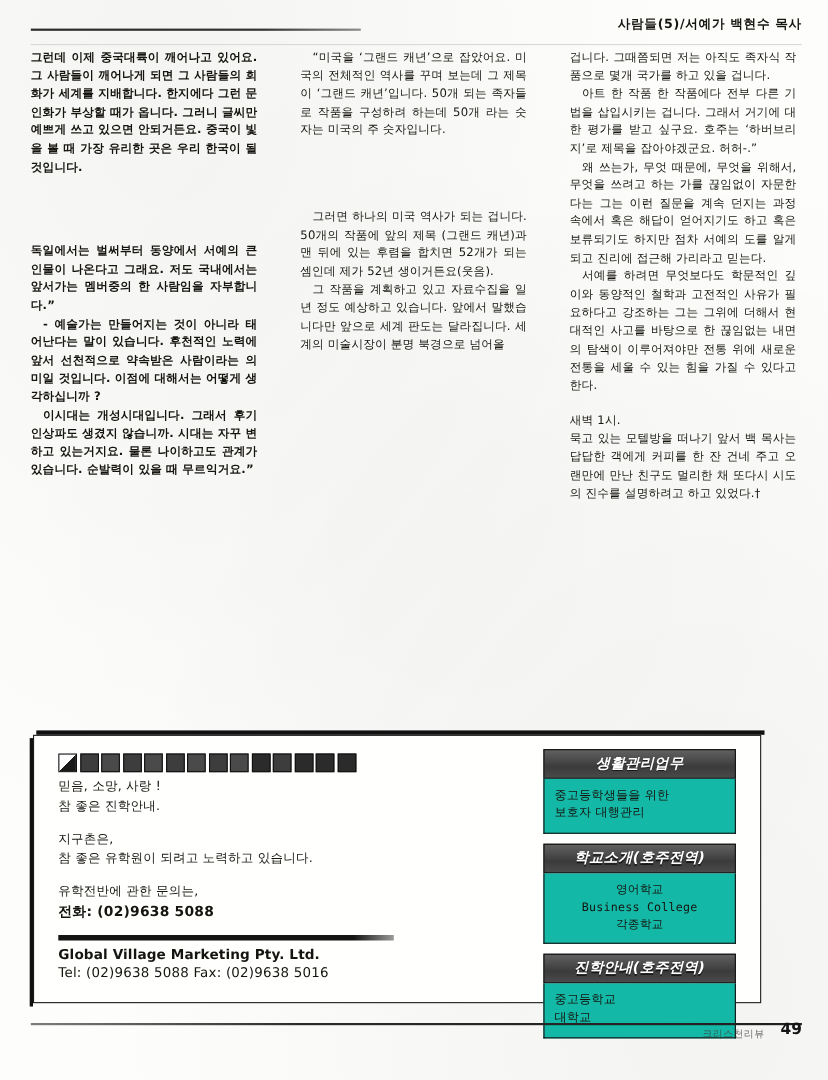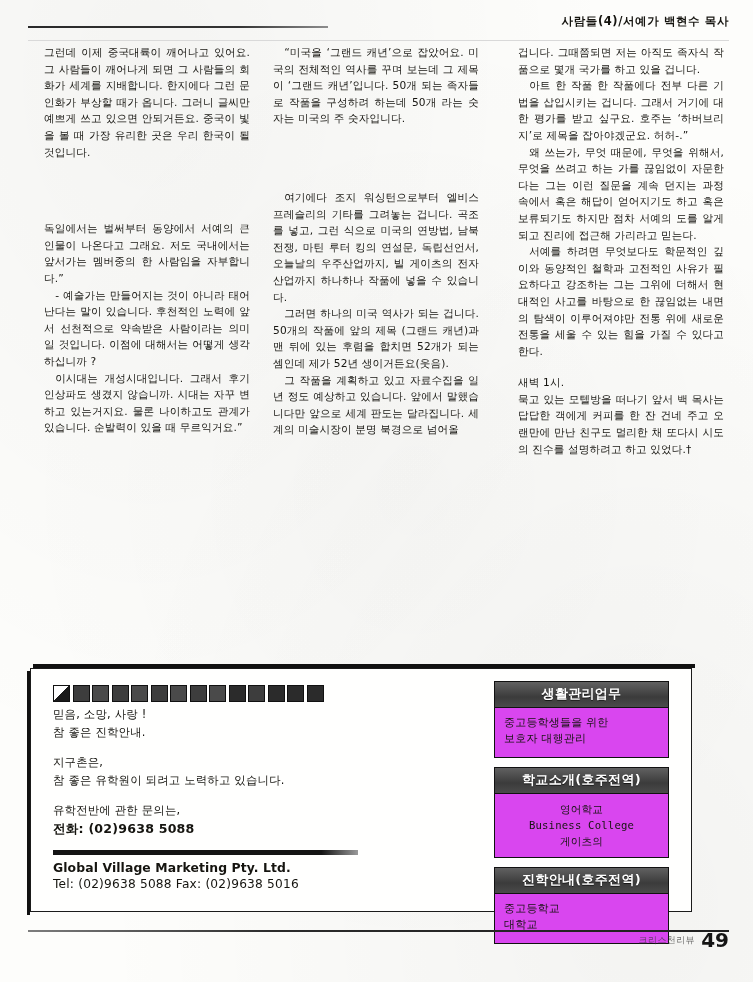--- a/index.html
+++ b/index.html
@@ -44,21 +44,21 @@
   }
   .col{
     position:absolute;top:0;width:206px;height:612px;
     font-size:10.6px;
     line-height:16.6px;
     text-align:justify;
     text-justify:inter-character;
     word-break:break-all;
     letter-spacing:.15px;
   }
-  .col.c1{left:16px;}
+  .col.c1{left:0;font-weight:bold;}
   .col.c2{left:245px;}
   .col.c3{left:490px;}
   .col p{margin:0;text-indent:1.05em;}
   .col p.noind{text-indent:0;}
   .col p.blank{height:15px;}
 
   
   .pullquote{
     position:absolute;left:185px;top:176px;width:390px;
     font-size:13.4px;font-weight:700;line-height:26px;
@@ -138,72 +138,72 @@
   .svc-head{
     background:#4e4e4e;
     background-image:linear-gradient(180deg,#616161 0%,#3b3b3b 60%,#4a4a4a 100%);
     color:#fff;
     border:1px solid #111;
     text-align:center;
     font-size:13px;font-weight:700;letter-spacing:.3px;
     padding:3px 4px 4px;
     text-shadow:0 1px 0 rgba(0,0,0,.6);
     white-space:nowrap;
+    font-style:italic;
   }
   .svc-body{
     border:1px solid #111;border-top:none;
     padding:7px 9px 8px;
     font-size:11px;line-height:16px;letter-spacing:.2px;
-    background:#d946ef;
+    background:#14b8a6;
     min-height:34px;
   }
   .svc-body span{display:block;white-space:nowrap;}
   .svc-body.mono span{font-family:"DejaVu Sans Mono","Liberation Mono",monospace;font-size:10.6px;text-align:center;}
 
   
   .foot{
     position:absolute;left:28px;right:24px;bottom:34px;height:18px;
   }
   .foot .frule{
     position:absolute;left:0;right:0;top:0;height:2px;
     background:linear-gradient(90deg,#7d7d7d 0%,#2b2b2b 35%,#1f1f1f 100%);
   }
   .foot .fmark{
     position:absolute;right:34px;top:4px;font-size:9px;color:#3d3d3d;
     letter-spacing:.4px;opacity:.75;white-space:nowrap;
   }
   .foot .fpage{
-    position:absolute;right:0;top:-2px;font-size:20px;font-weight:700;color:#141414;
+    position:absolute;right:0;top:-2px;font-size:14px;font-weight:700;color:#141414;
   }
 </style>
 </head>
 <body>
 
 <div class="page">
 
   <div class="runhead">
     <div class="rule"></div>
-    <div class="rh-title">사람들(4)/서예가 백현수 목사</div>
+    <div class="rh-title">사람들(5)/서예가 백현수 목사</div>
     <div class="rule2"></div>
   </div>
 
   <div class="cols">
 
     <div class="col c1">
       <p class="noind">그런데 이제 중국대륙이 깨어나고 있어요. 그 사람들이 깨어나게 되면 그 사람들의 회화가 세계를 지배합니다. 한지에다 그런 문인화가 부상할 때가 옵니다. 그러니 글씨만 예쁘게 쓰고 있으면 안되거든요. 중국이 빛을 볼 때 가장 유리한 곳은 우리 한국이 될 것입니다.</p>
       <div class="spacer-q"></div>
       <p class="noind">독일에서는 벌써부터 동양에서 서예의 큰 인물이 나온다고 그래요. 저도 국내에서는 앞서가는 멤버중의 한 사람임을 자부합니다.”</p>
       <p>- 예술가는 만들어지는 것이 아니라 태어난다는 말이 있습니다. 후천적인 노력에 앞서 선천적으로 약속받은 사람이라는 의미일 것입니다. 이점에 대해서는 어떻게 생각하십니까 ?</p>
       <p>이시대는 개성시대입니다. 그래서 후기 인상파도 생겼지 않습니까. 시대는 자꾸 변하고 있는거지요. 물론 나이하고도 관계가 있습니다. 순발력이 있을 때 무르익거요.”</p>
     </div>
 
     <div class="col c2">
       <p>“미국을 ‘그랜드 캐년’으로 잡았어요. 미국의 전체적인 역사를 꾸며 보는데 그 제목이 ‘그랜드 캐년’입니다. 50개 되는 족자들로 작품을 구성하려 하는데 50개 라는 숫자는 미국의 주 숫자입니다.</p>
       <div class="spacer-q"></div>
-      <p>여기에다 조지 워싱턴으로부터 엘비스 프레슬리의 기타를 그려놓는 겁니다. 곡조를 넣고, 그런 식으로 미국의 연방법, 남북전쟁, 마틴 루터 킹의 연설문, 독립선언서, 오늘날의 우주산업까지, 빌 게이츠의 전자산업까지 하나하나 작품에 넣을 수 있습니다.</p>
       <p>그러면 하나의 미국 역사가 되는 겁니다. 50개의 작품에 앞의 제목 (그랜드 캐년)과 맨 뒤에 있는 후렴을 합치면 52개가 되는 셈인데 제가 52년 생이거든요(웃음).</p>
       <p>그 작품을 계획하고 있고 자료수집을 일년 정도 예상하고 있습니다. 앞에서 말했습니다만 앞으로 세계 판도는 달라집니다. 세계의 미술시장이 분명 북경으로 넘어올</p>
     </div>
 
     <div class="col c3">
       <p class="noind">겁니다. 그때쯤되면 저는 아직도 족자식 작품으로 몇개 국가를 하고 있을 겁니다.</p>
       <p>아트 한 작품 한 작품에다 전부 다른 기법을 삽입시키는 겁니다. 그래서 거기에 대한 평가를 받고 싶구요. 호주는 ‘하버브리지’로 제목을 잡아야겠군요. 허허-.”</p>
       <p>왜 쓰는가, 무엇 때문에, 무엇을 위해서, 무엇을 쓰려고 하는 가를 끊임없이 자문한다는 그는 이런 질문을 계속 던지는 과정 속에서 혹은 해답이 얻어지기도 하고 혹은 보류되기도 하지만 점차 서예의 도를 알게 되고 진리에 접근해 가리라고 믿는다.</p>
       <p>서예를 하려면 무엇보다도 학문적인 깊이와 동양적인 철학과 고전적인 사유가 필요하다고 강조하는 그는 그위에 더해서 현대적인 사고를 바탕으로 한 끊임없는 내면의 탐색이 이루어져야만 전통 위에 새로운 전통을 세울 수 있는 힘을 가질 수 있다고 한다.</p>
       <p class="blank"></p>
@@ -264,21 +264,21 @@
             <span>중고등학생들을 위한</span>
             <span>보호자 대행관리</span>
           </div>
         </div>
 
         <div class="svc">
           <div class="svc-head">학교소개(호주전역)</div>
           <div class="svc-body mono">
             <span>영어학교</span>
             <span>Business College</span>
-            <span>게이츠의</span>
+            <span>각종학교</span>
           </div>
         </div>
 
         <div class="svc">
           <div class="svc-head">진학안내(호주전역)</div>
           <div class="svc-body">
             <span>중고등학교</span>
             <span>대학교</span>
           </div>
         </div>

